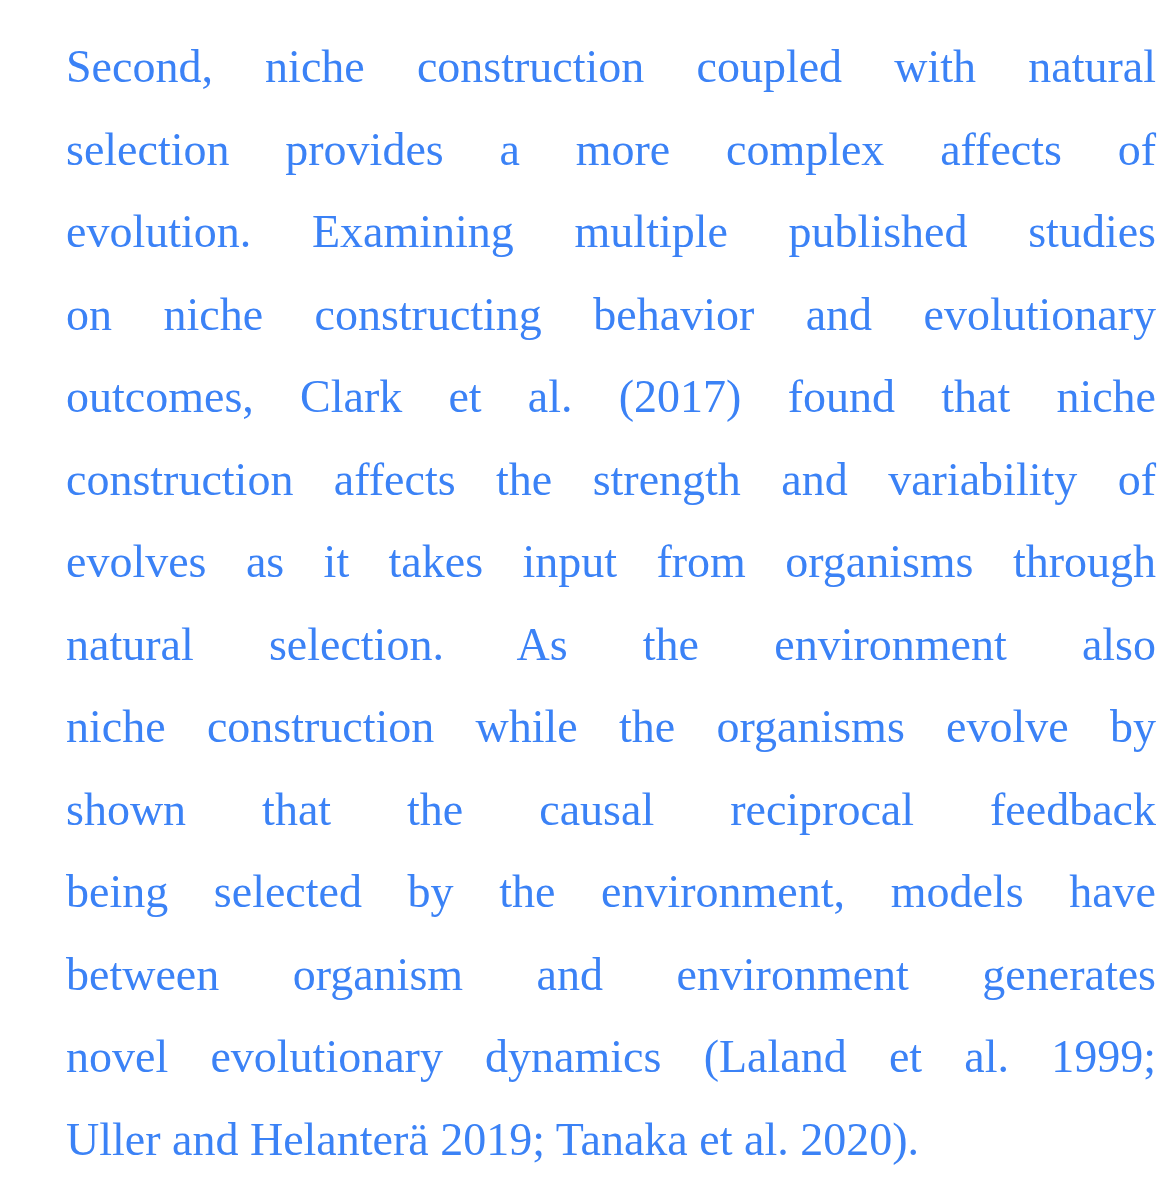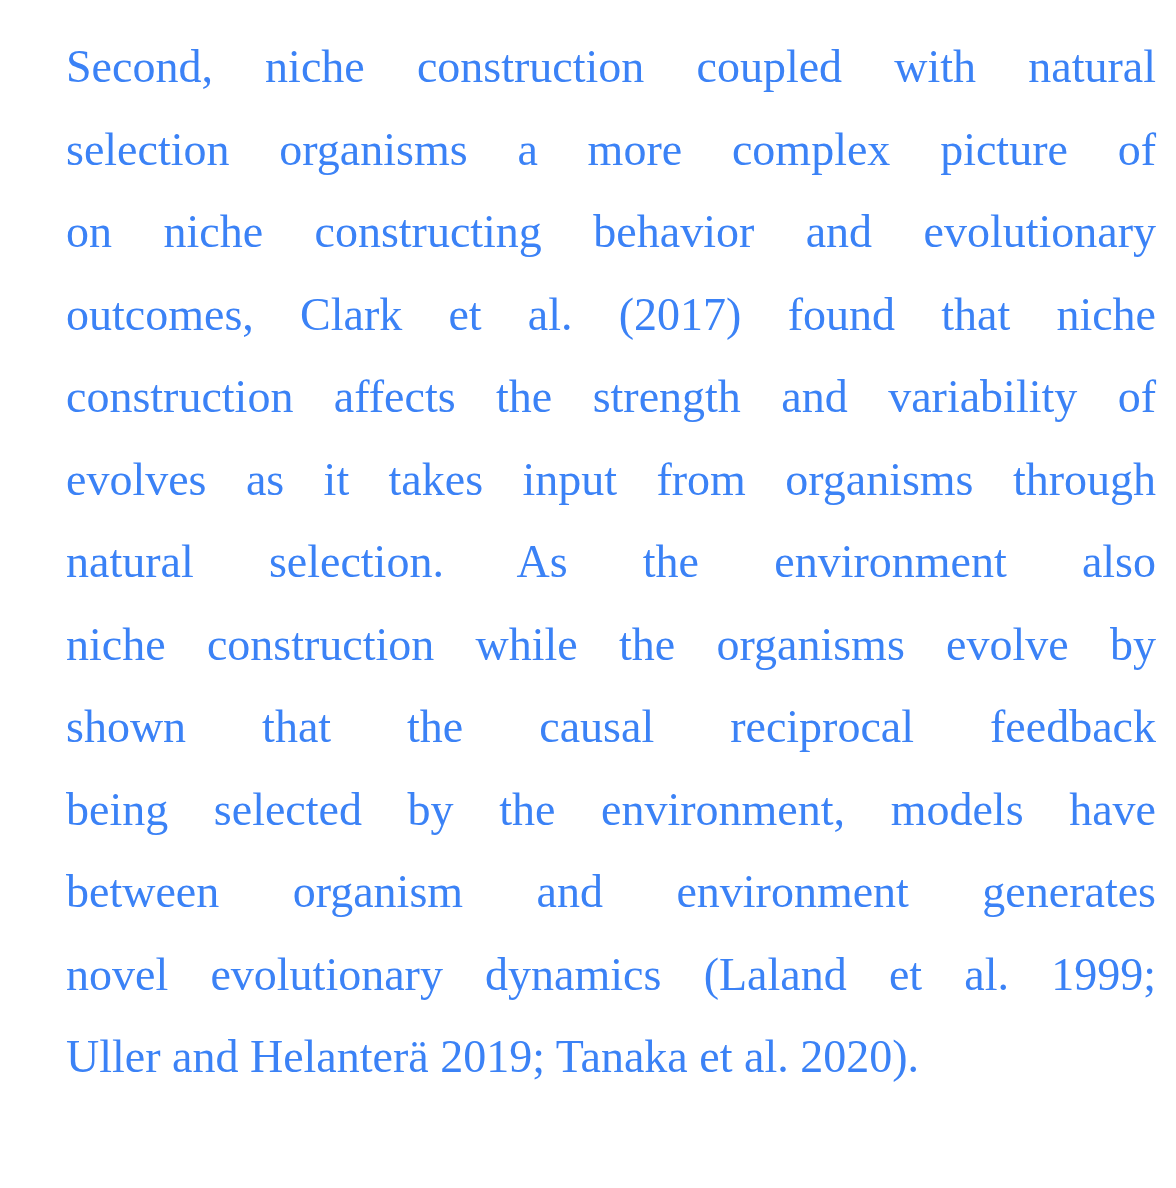--- a/index.html
+++ b/index.html
@@ -34,21 +34,22 @@
     text-align: left;
     text-align-last: left;
   }
 </style>
 </head>
 <body>
 
 <div class="page">
   <div class="paragraph">
     <div class="pline">Second, niche construction coupled with natural</div>
-    <div class="pline">selection organisms a more complex picture of</div>
+    <div class="pline">selection provides a more complex affects of</div>
+    <div class="pline">evolution. Examining multiple published studies</div>
     <div class="pline">on niche constructing behavior and evolutionary</div>
     <div class="pline">outcomes, Clark et al. (2017) found that niche</div>
     <div class="pline">construction affects the strength and variability of</div>
     <div class="pline">evolves as it takes input from organisms through</div>
     <div class="pline">natural selection. As the environment also</div>
     <div class="pline">niche construction while the organisms evolve by</div>
     <div class="pline">shown that the causal reciprocal feedback</div>
     <div class="pline">being selected by the environment, models have</div>
     <div class="pline">between organism and environment generates</div>
     <div class="pline">novel evolutionary dynamics (Laland et al. 1999;</div>

